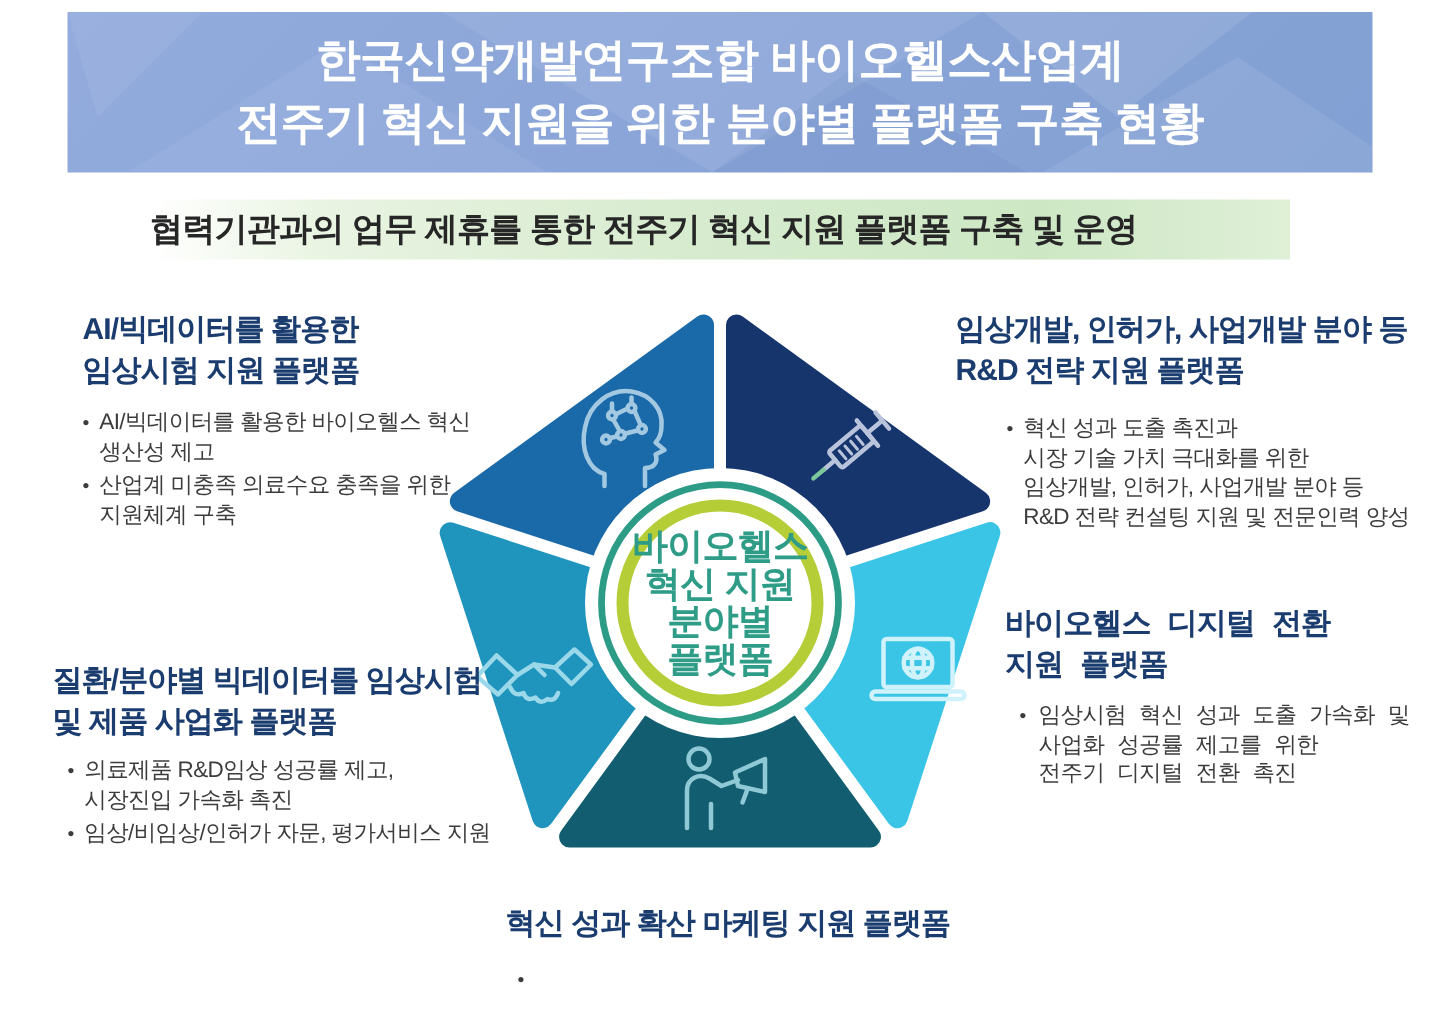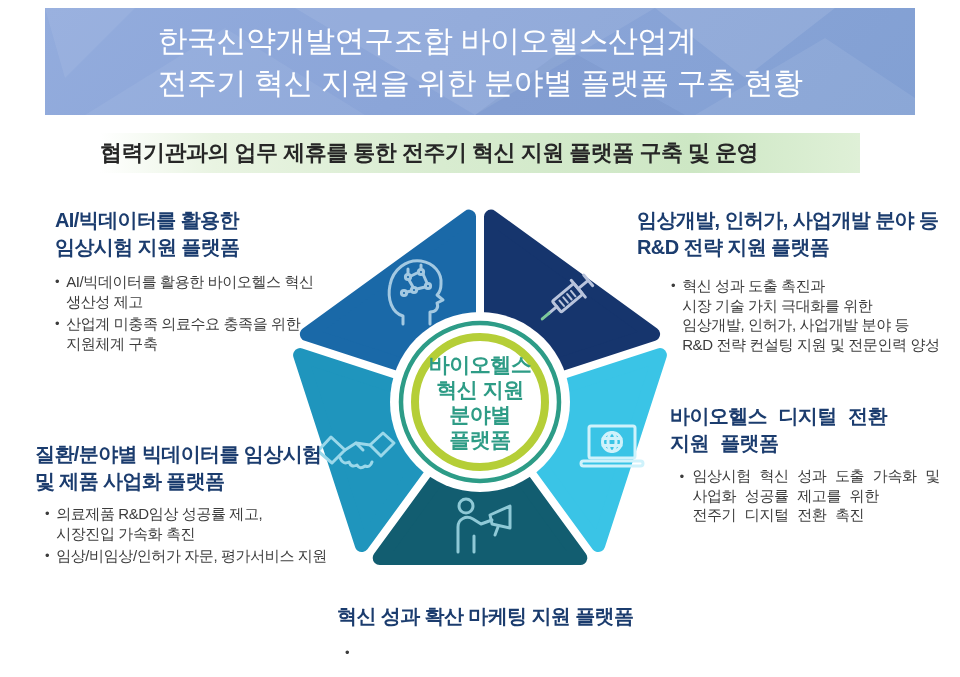--- a/index.html
+++ b/index.html
@@ -6,32 +6,32 @@
   body{
     width:960px;height:677px;position:relative;background:#ffffff;overflow:hidden;
     font-family:"Liberation Sans",sans-serif;
   }
   .banner{
     position:absolute;left:45px;top:8px;width:870px;height:107px;
     background:linear-gradient(135deg,#93acdd 0%,var(--header_bg) 45%,#82a0d3 100%);
     display:flex;flex-direction:column;align-items:center;justify-content:center;
   }
   .banner svg.facets{position:absolute;inset:0;width:100%;height:100%;}
-  .banner-title{position:relative;color:var(--header_text);
-    font-size:30px;font-weight:400;line-height:42px;letter-spacing:-0.5px;}
+  .banner-title{position:relative;text-align:center;color:var(--header_text);
+    font-size:30px;font-weight:700;line-height:42px;letter-spacing:-0.5px;}
   .subtitle-band{
     position:absolute;left:100px;top:133px;width:760px;height:40px;
     background:linear-gradient(90deg,#ffffff 0%,#e9f4e2 15%,var(--subtitle_bg) 45%,#cde7c4 78%,#dff0d7 100%);
     display:flex;align-items:center;justify-content:flex-start;
     font-size:22px;font-weight:700;color:var(--subtitle_text);letter-spacing:-0.5px;
   }
   svg.diagram{position:absolute;left:0;top:0;width:960px;height:677px;}
   .center-label{
     position:absolute;left:405px;top:352px;width:150px;text-align:center;
-    font-size:21px;font-weight:700;line-height:25px;color:var(--center_text);
+    font-size:24px;font-weight:700;line-height:25px;color:var(--center_text);
     white-space:pre-line;letter-spacing:-0.5px;
   }
   .block{position:absolute;}
   .block-title{
     margin:0;font-size:20px;font-weight:700;color:var(--block_title);
     line-height:27px;white-space:pre-line;letter-spacing:-0.6px;
   }
   .bullets{list-style:none;margin:0;padding:0;display:flex;flex-direction:column;gap:3px;}
   .bullet{display:flex;gap:7px;font-size:15px;line-height:19.5px;color:var(--bullet_text);letter-spacing:-0.4px;}
   .bullet .dot{flex:0 0 auto;font-size:13px;}

